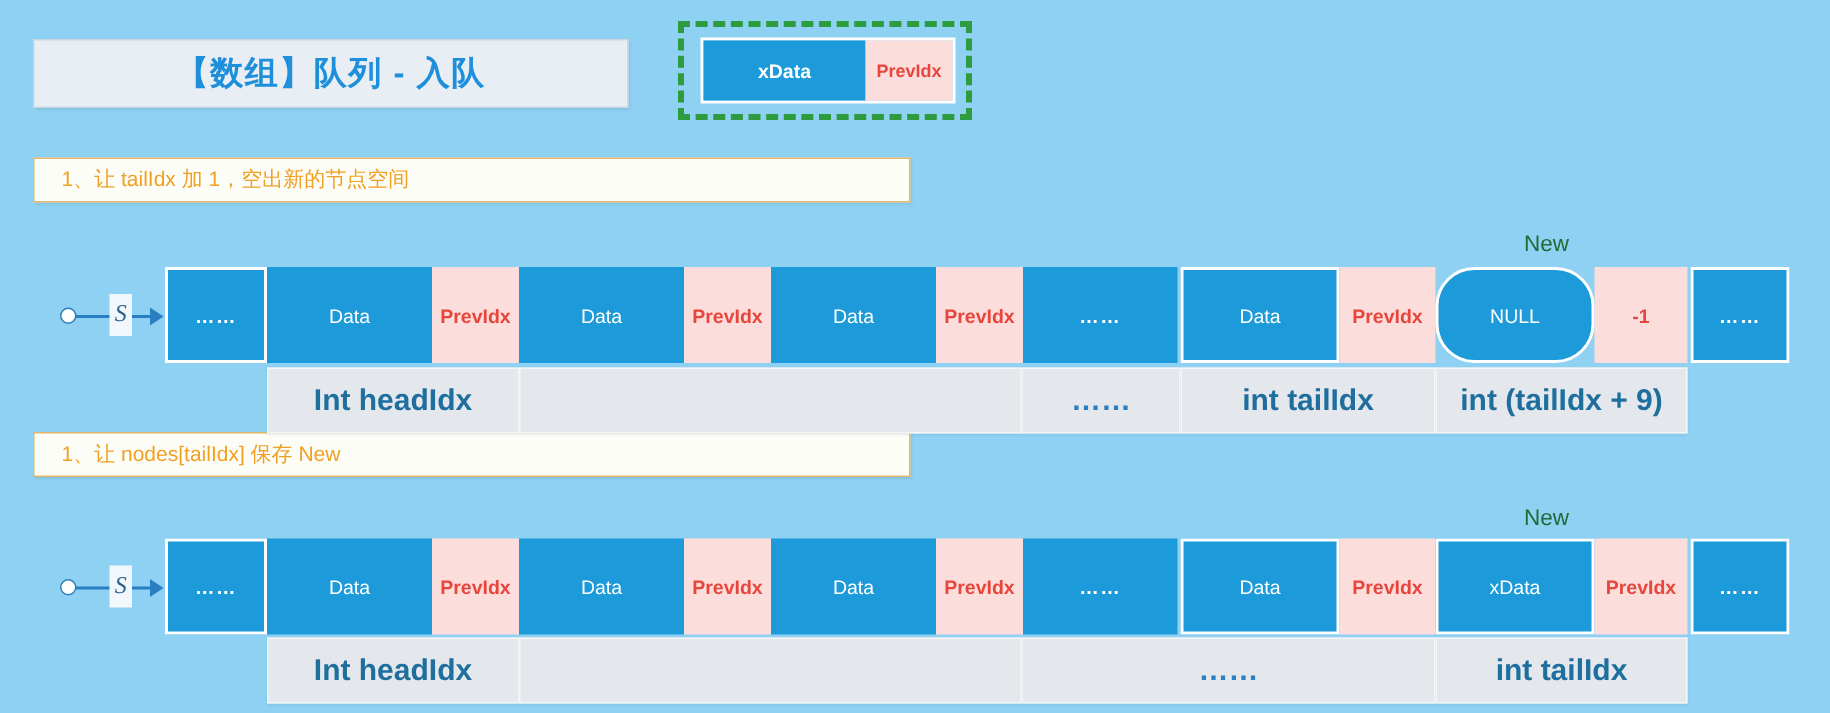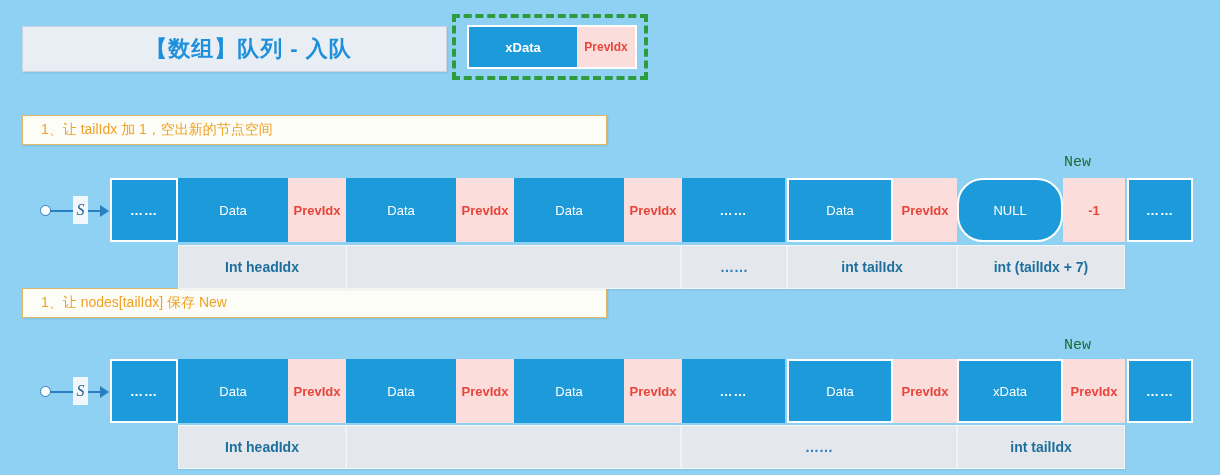--- a/index.html
+++ b/index.html
@@ -10,21 +10,21 @@
     position:relative;overflow:hidden;
   }
   .stage{position:absolute;inset:0;}
 
   
   .title-box{
     position:absolute;left:22px;top:26px;width:395px;height:44px;
     background:#e8eef4;border:1px solid #c9d6e2;
     box-shadow:1px 1px 2px rgba(0,0,0,.10);
     display:flex;align-items:center;justify-content:center;
-    color:#1e8fdb;font-size:22px;font-weight:bold;letter-spacing:1px;padding-left:28px;
+    color:#1e8fdb;font-size:22px;font-weight:bold;letter-spacing:1px;
   }
 
   
   .legend-dash{
     position:absolute;left:452px;top:14px;width:196px;height:66px;
     border:4px dashed #2e9b3e;box-sizing:border-box;
   }
   .legend-node{
     position:absolute;left:467px;top:25px;width:170px;height:44px;
     display:flex;border:2px solid #ffffff;box-sizing:border-box;
@@ -42,27 +42,27 @@
 
   
   .step{
     position:absolute;left:22px;width:585px;height:30px;
     background:#fdfdf8;border:1px solid #e0b86a;
     box-shadow:1px 1px 2px rgba(0,0,0,.10);
     display:flex;align-items:center;
     padding-left:18px;box-sizing:border-box;
     color:#f0a023;font-size:14px;
   }
-  .step1{top:105px;margin-top:10px;}
+  .step1{top:105px;}
   .step2{top:288px;}
 
   
   .new-cap{
     position:absolute;color:#23693a;font-size:15px;
-    text-align:right;width:120px;font-family:Liberation Mono, monospace;
+    text-align:center;width:120px;
   }
 
   
   .ptr{position:absolute;}
   .ptr .dot{
     position:absolute;left:0;top:0;width:11px;height:11px;border-radius:50%;
     background:#ffffff;border:1px solid #2a7fc2;box-sizing:border-box;
   }
   .ptr .line{
     position:absolute;left:10px;top:5px;width:25px;height:2px;background:#2a7fc2;
@@ -94,21 +94,21 @@
   .cell.pink{background:#fbdedc;color:#e8453c;font-weight:bold;}
   .cell.edge{border:2px solid #ffffff;}
   .dots{letter-spacing:1px;font-size:13px;font-weight:bold;}
 
   
   .labels{position:absolute;height:28px;}
   .lbl{
     position:absolute;top:0;height:44px;box-sizing:border-box;
     background:#e4e8ec;border:1px solid #f3f6f8;
     display:flex;align-items:center;justify-content:center;
-    color:#1f6f9e;font-size:14px;font-weight:bold;
+    color:#1f6f9e;font-size:20px;font-weight:bold;
     box-shadow:0 1px 2px rgba(0,0,0,.07);
   }
   .lbl.plain{color:#2a7fc2;}
 </style>
 </head>
 <body>
 
 <div class="stage">
 
   <div class="title-box">
@@ -186,21 +186,21 @@
       <div class="lbl plain" style="left: 346px; width: 335px;">
         <span></span>
       </div>
       <div class="lbl plain" style="left: 681px; width: 106px;">
         <span>……</span>
       </div>
       <div class="lbl" style="left: 787px; width: 170px;">
         <span>int tailIdx</span>
       </div>
       <div class="lbl" style="left: 957px; width: 168px;">
-        <span>int (tailIdx + 7)</span>
+        <span>int (tailIdx + 9)</span>
       </div>
     </div>
 
   <div class="new-cap" style="left:971px;top:337px;">New</div>
 
   <div class="ptr" style="left:40px;top:386px;">
     <div class="dot"></div>
     <div class="line"></div>
     <div class="sbox">S</div>
     <div class="line2"></div>

